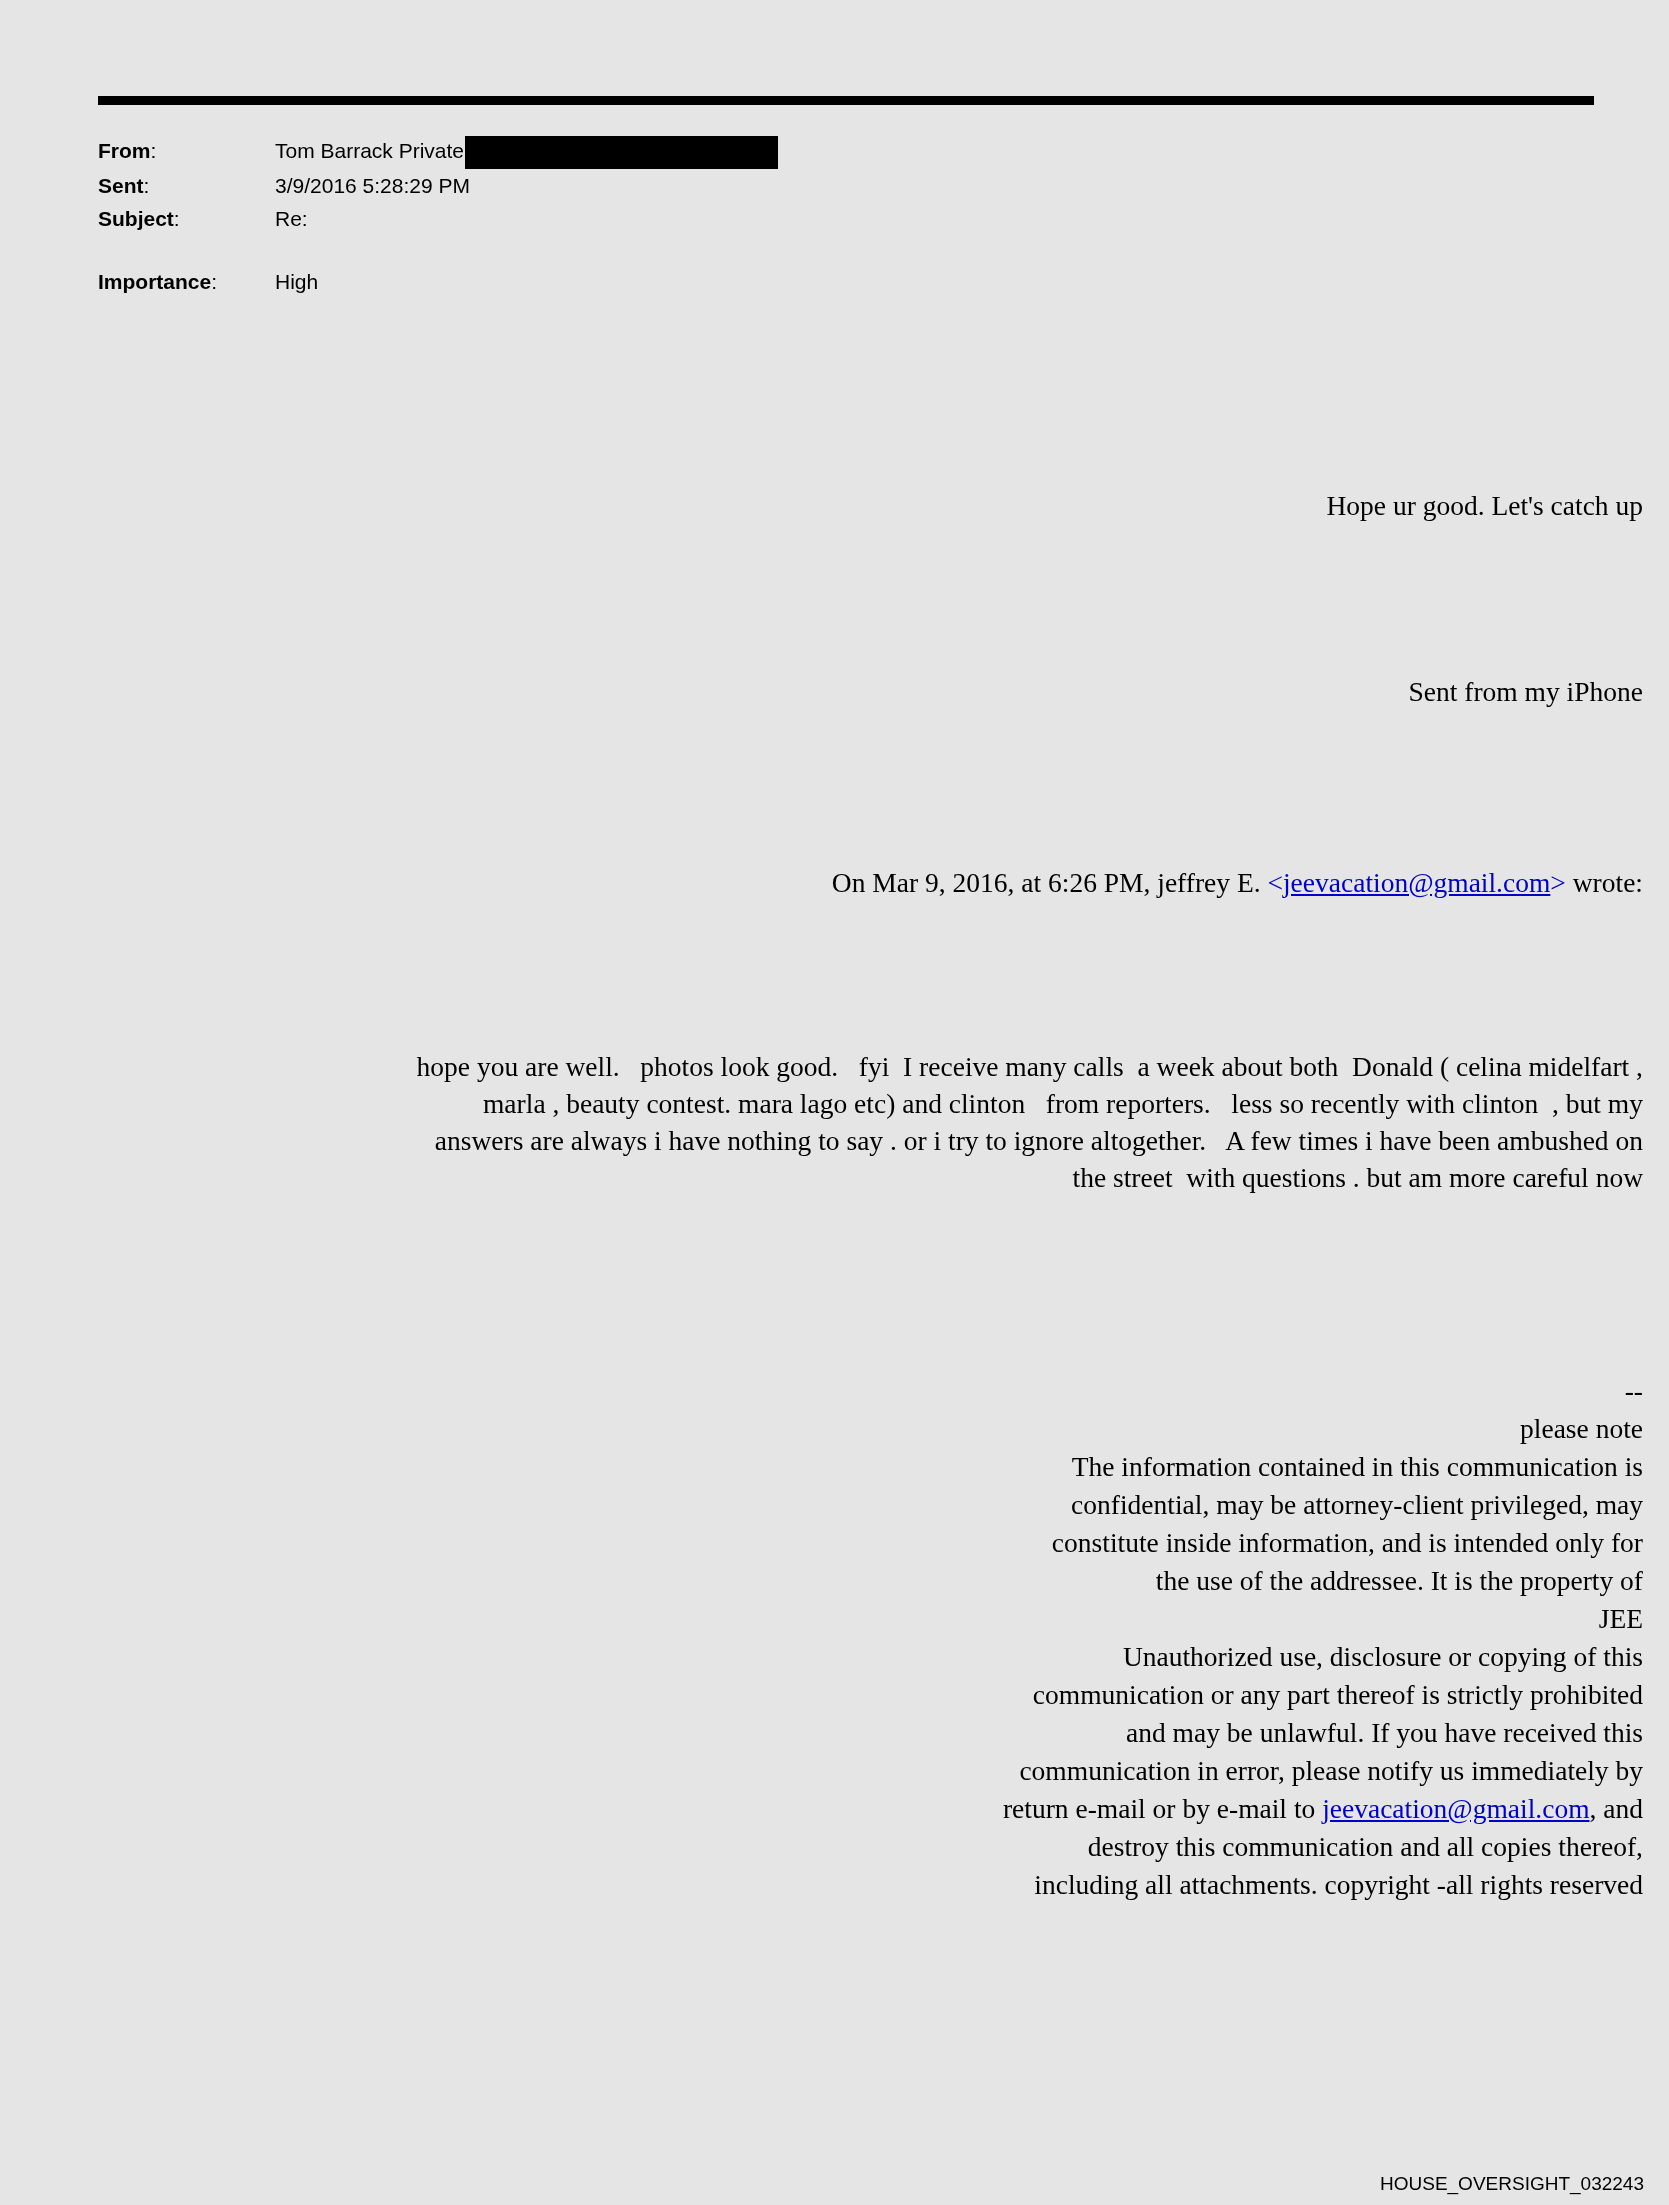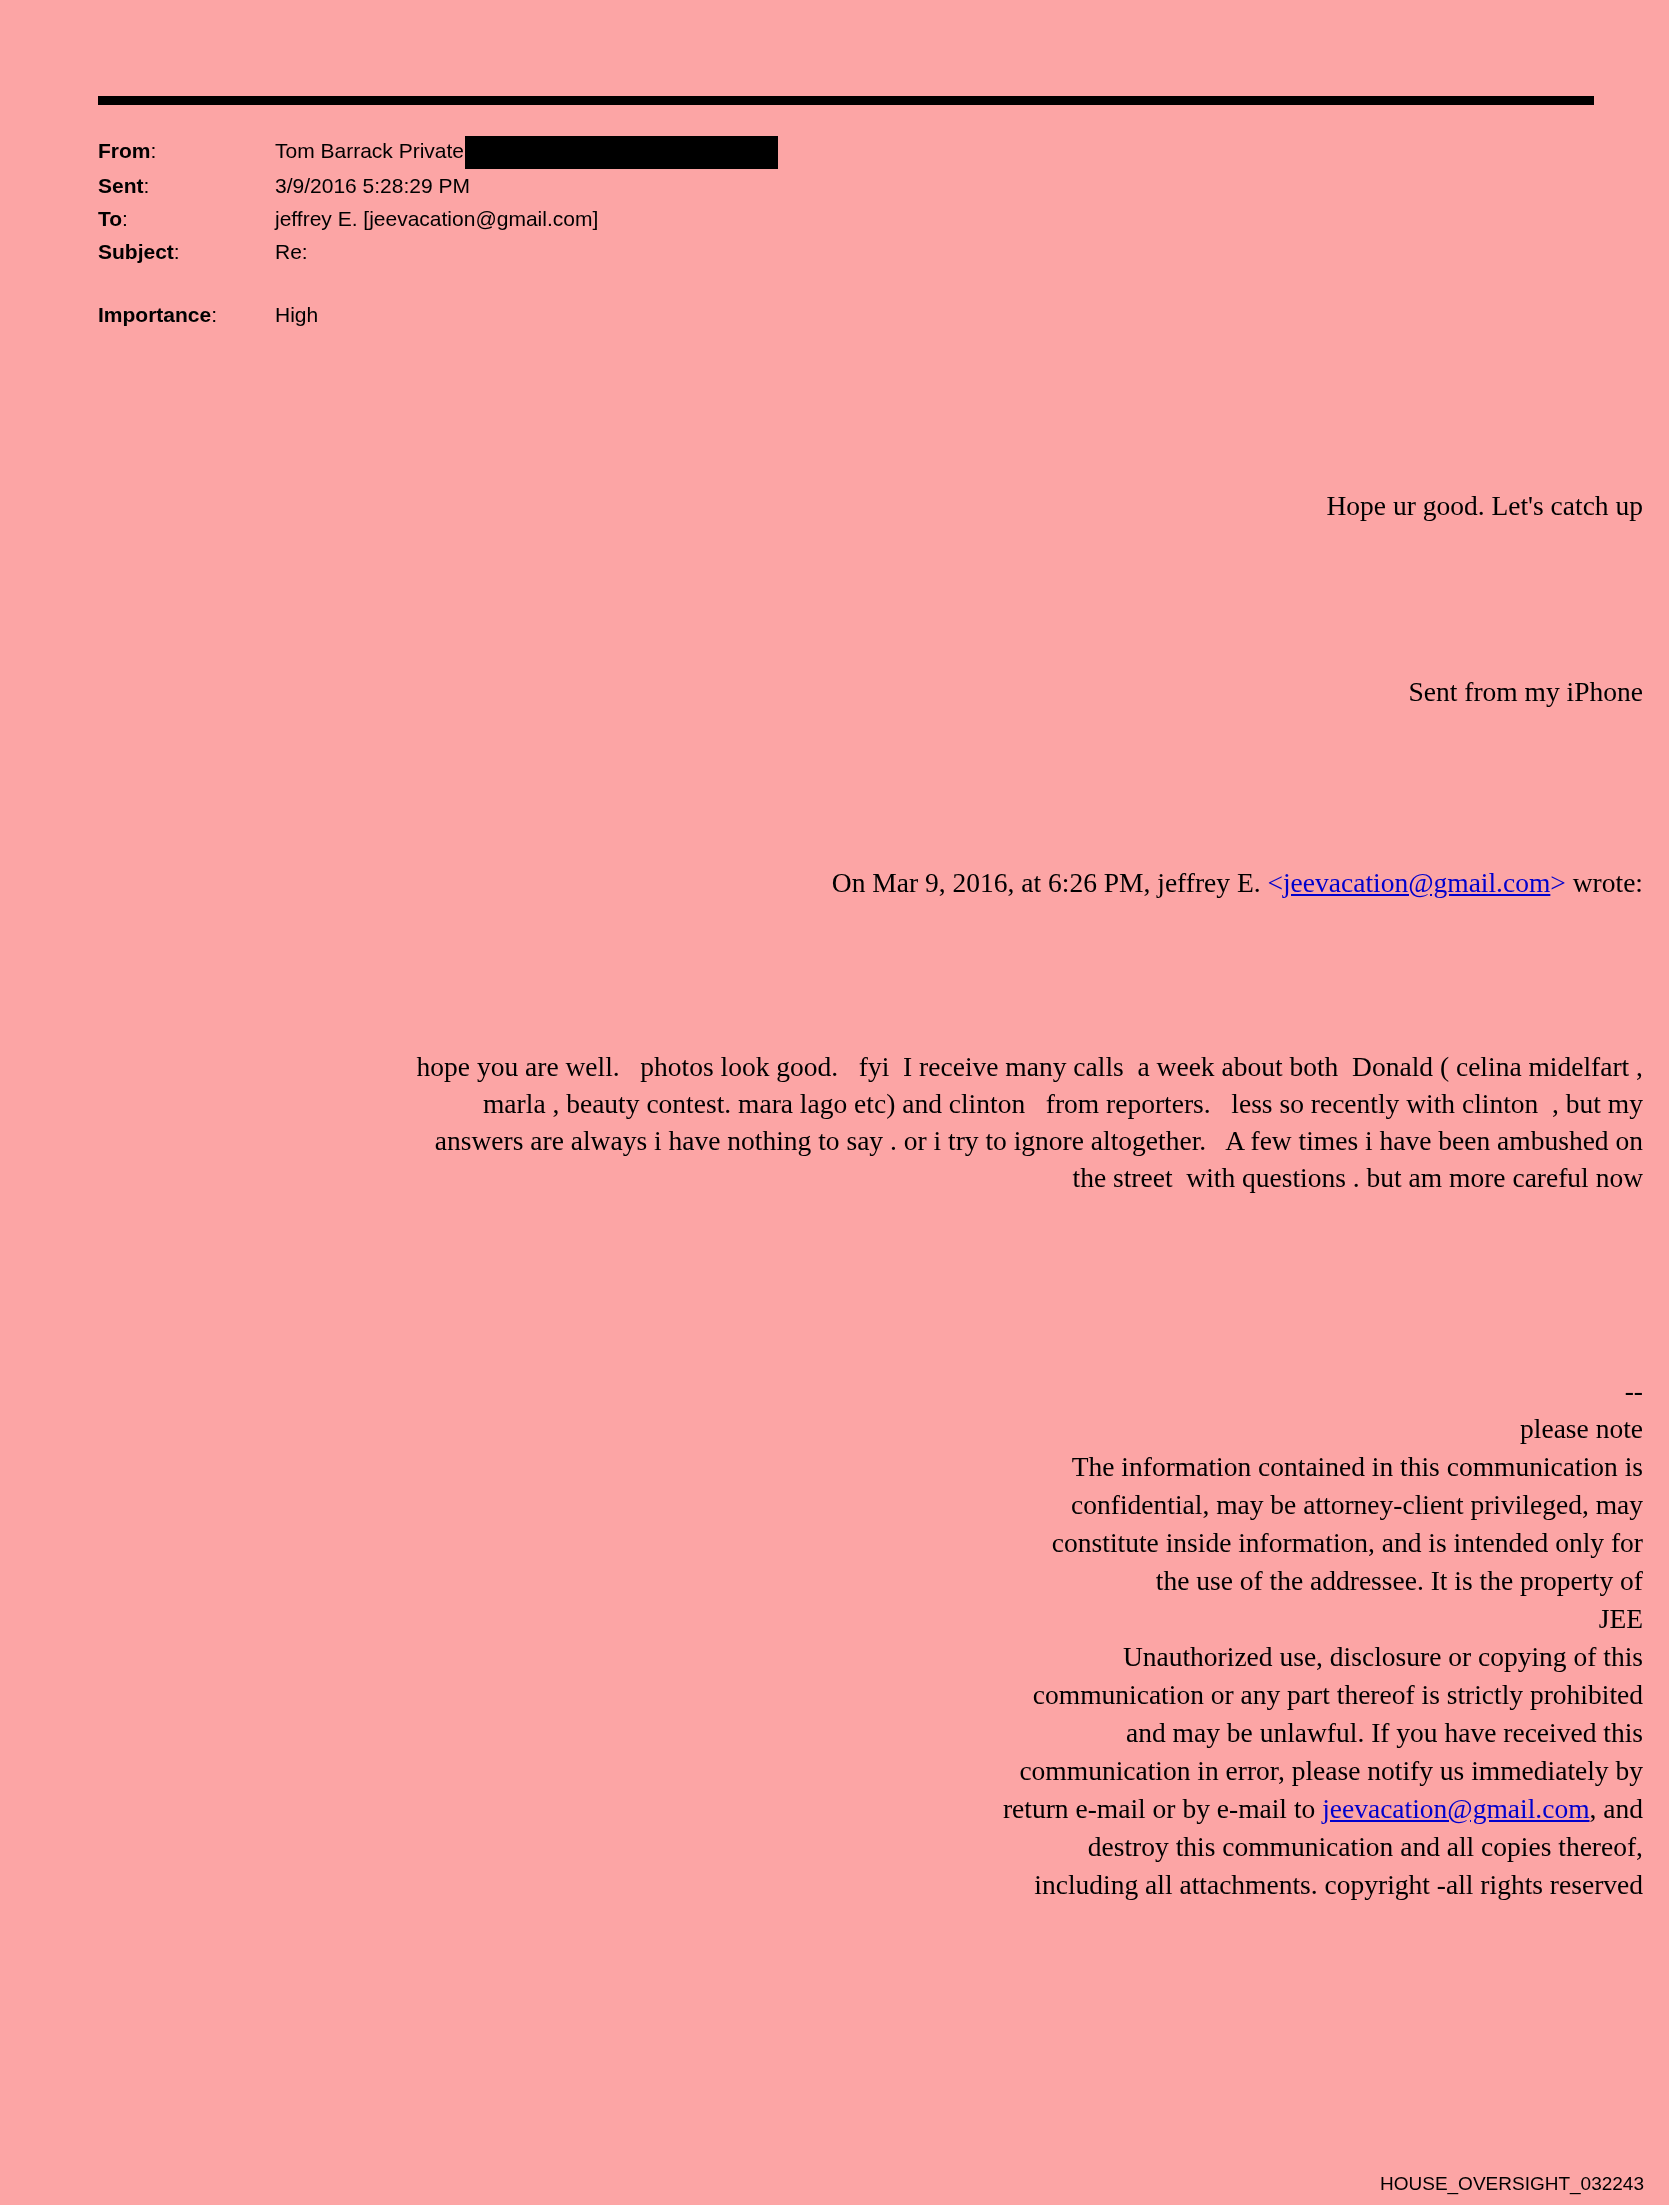--- a/index.html
+++ b/index.html
@@ -1,20 +1,20 @@
 <!DOCTYPE html>
 <html style="font-size:10.5px"><head>
 <meta charset="utf-8">
 <style>
   html, body { margin: 0; padding: 0; background: #ffffff; }
   .page {
     position: relative;
     width: 1669px;
     height: 2205px;
-    background: #fca5a5;
+    background: #e5e5e5;
     color: #000000;
     overflow: hidden;
   }
   .top-rule {
     position: absolute;
     left: 98px;
     top: 96px;
     width: 1496px;
     height: 8.5px;
     background: #000000;
@@ -89,24 +89,20 @@
     <div class="header-row">
       <span class="header-label-cell"><span class="lbl">From</span><span class="colon">:</span></span>
       <span class="header-value"><span>Tom Barrack Private</span><span class="redaction-bar"></span></span>
     </div>
 
     <div class="header-row">
       <span class="header-label-cell"><span class="lbl">Sent</span><span class="colon">:</span></span>
       <span class="header-value">3/9/2016 5:28:29 PM</span>
     </div>
 
-    <div class="header-row">
-      <span class="header-label-cell"><span class="lbl">To</span><span class="colon">:</span></span>
-      <span class="header-value">jeffrey E. [jeevacation@gmail.com]</span>
-    </div>
 
     <div class="header-row">
       <span class="header-label-cell"><span class="lbl">Subject</span><span class="colon">:</span></span>
       <span class="header-value">Re:</span>
     </div>
 
     <div class="header-row importance-row">
       <span class="header-label-cell"><span class="lbl">Importance</span><span class="colon">:</span></span>
       <span class="header-value">High</span>
     </div>

